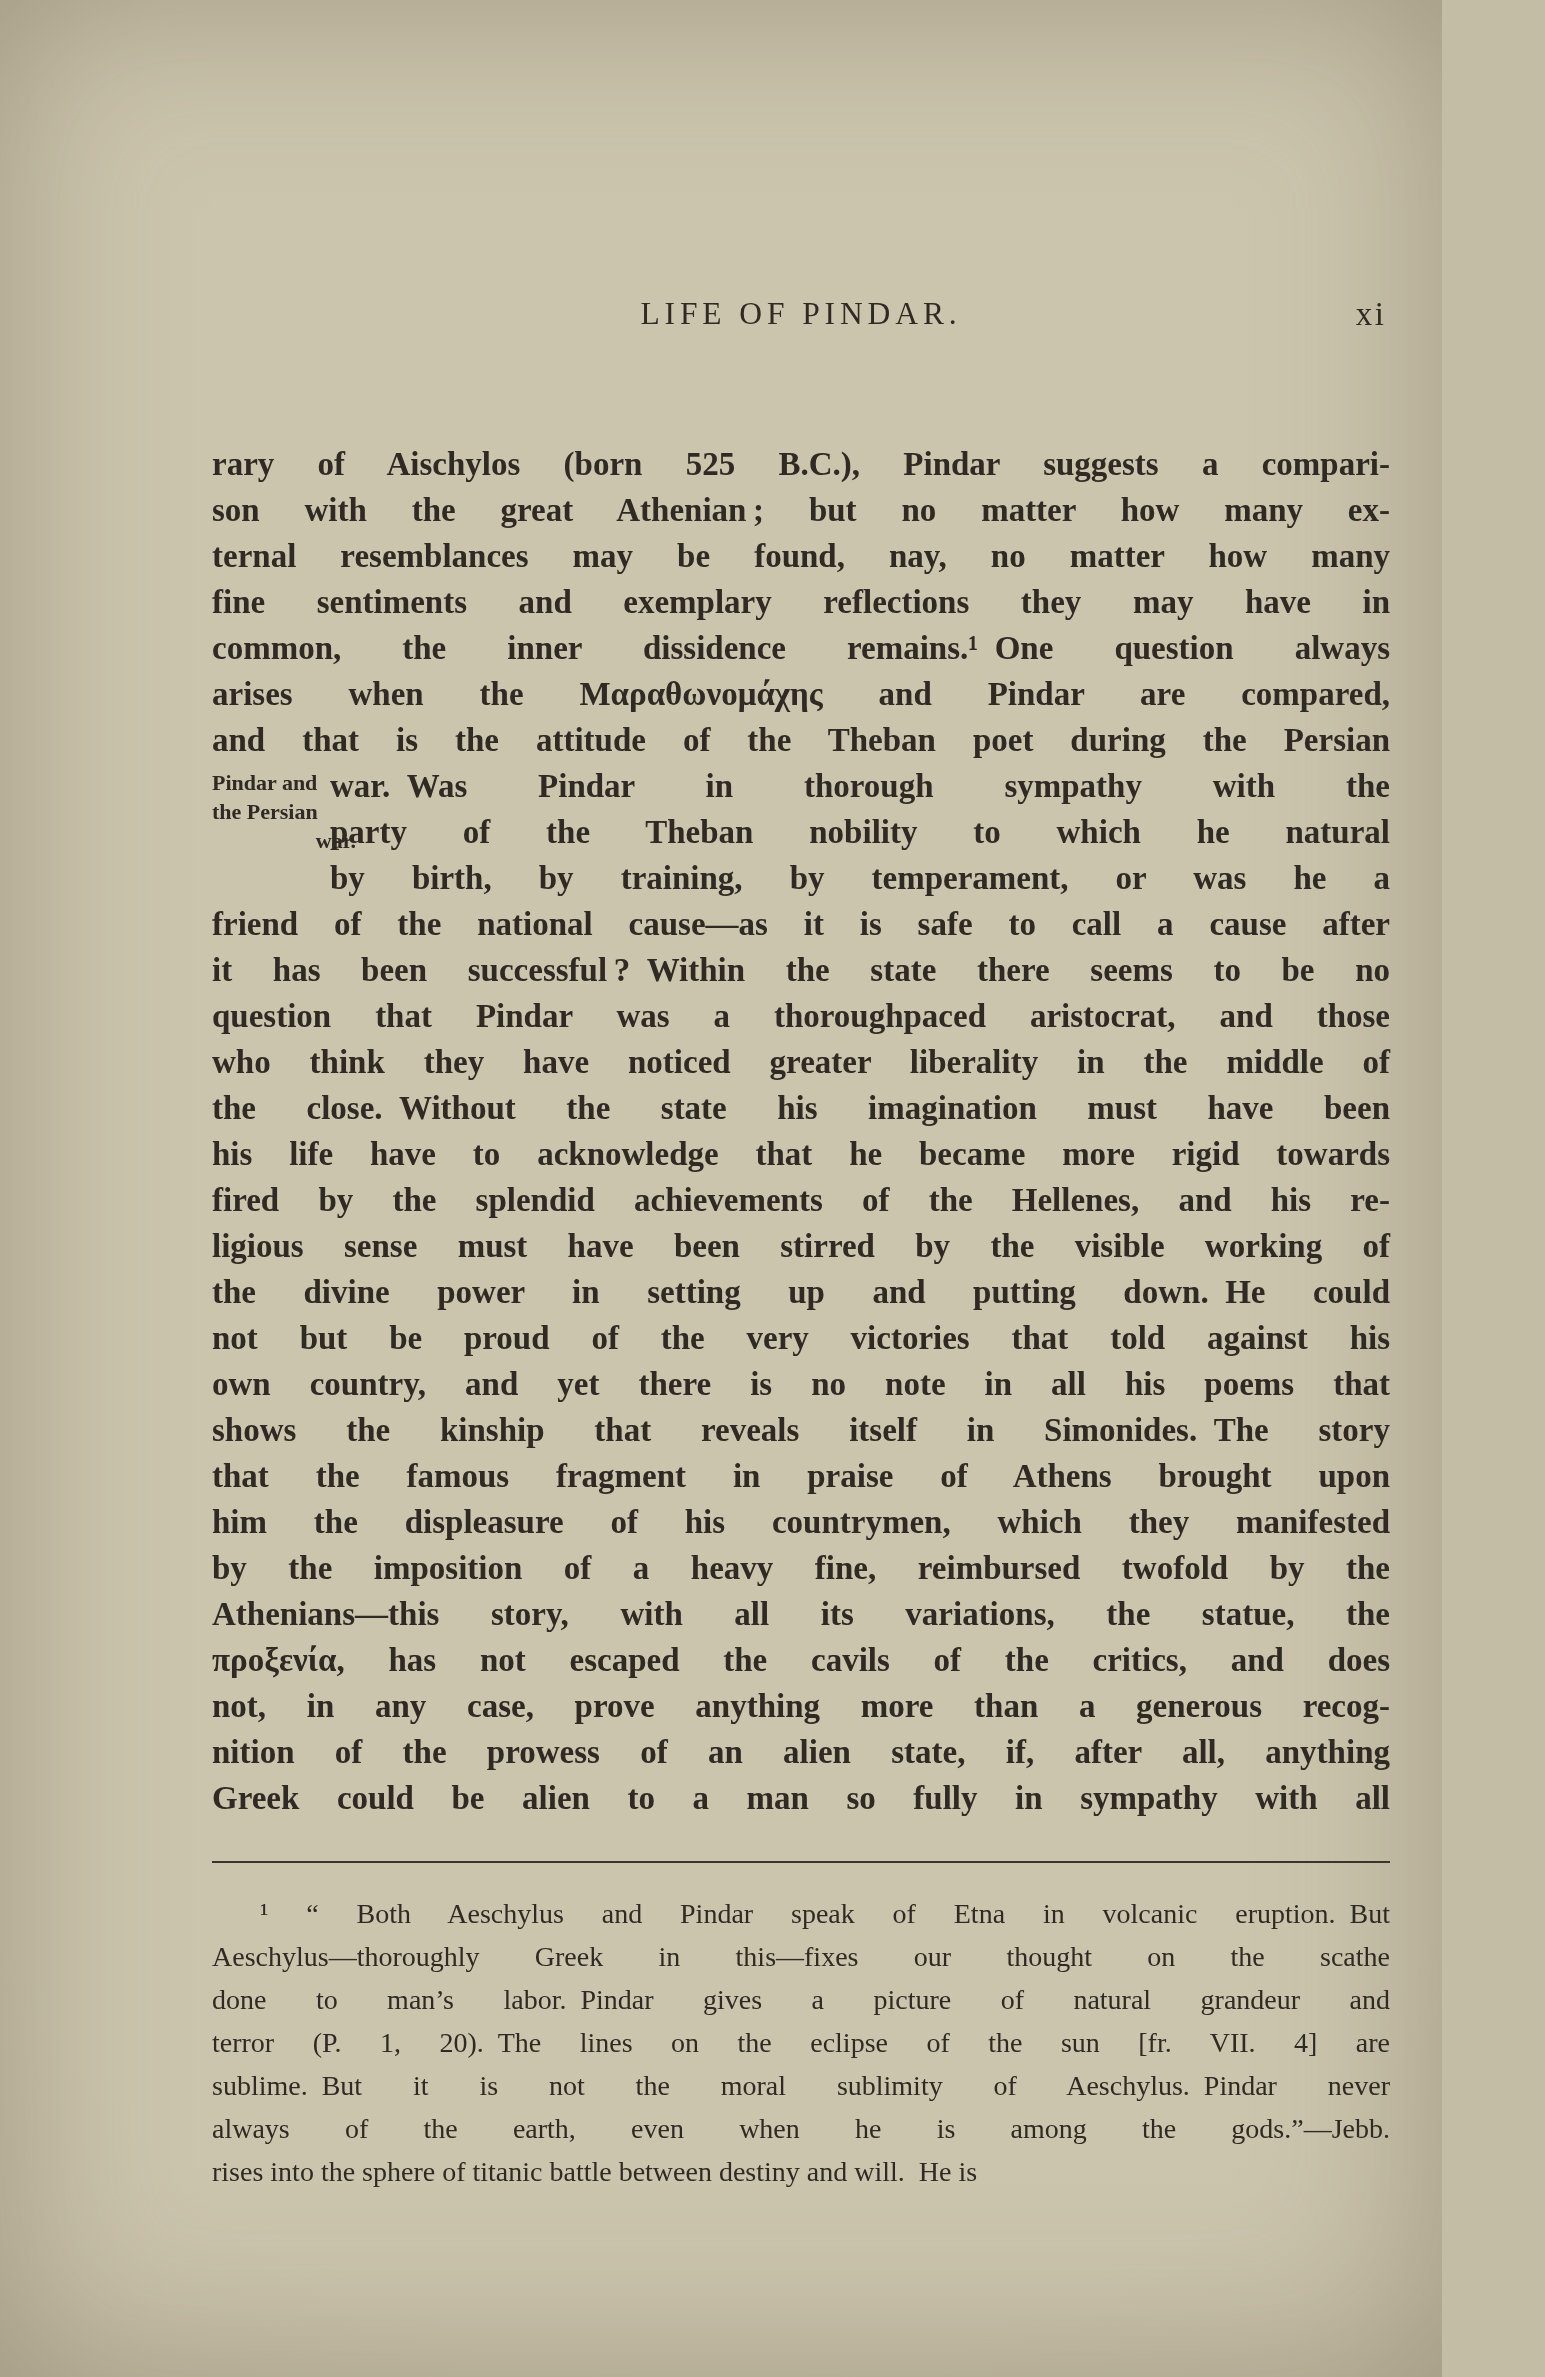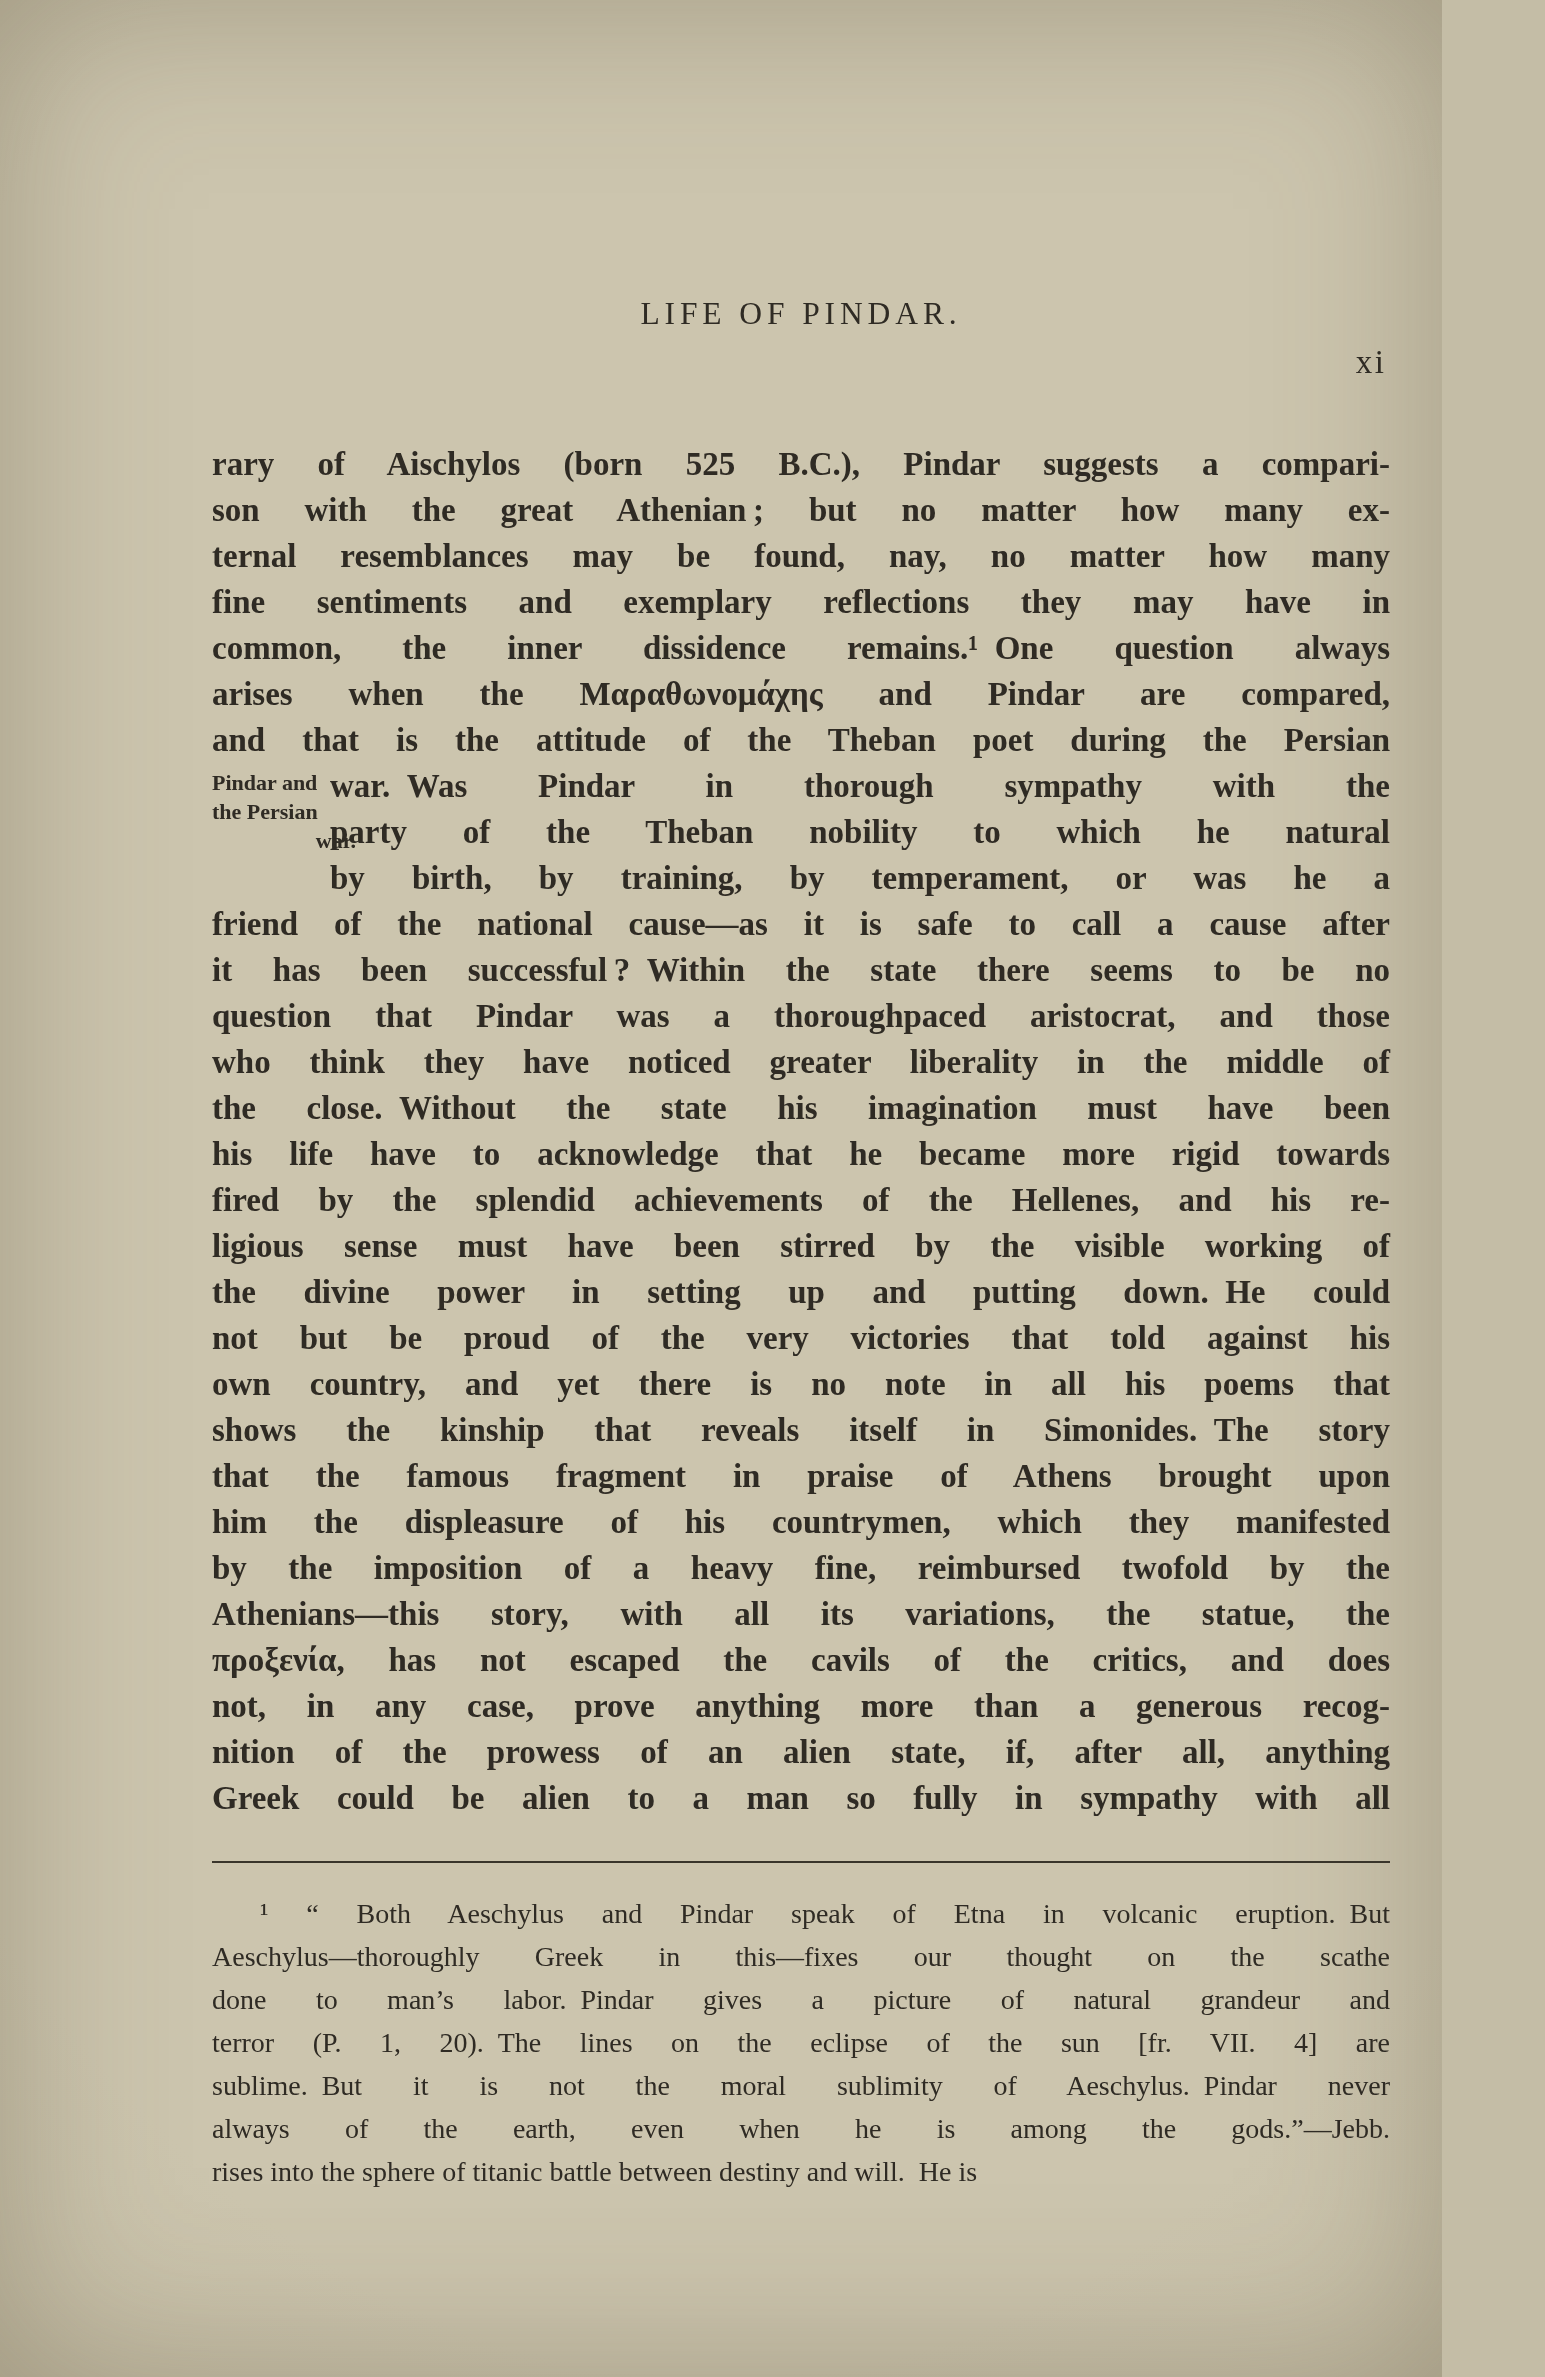--- a/index.html
+++ b/index.html
@@ -17,21 +17,21 @@
     box-shadow: inset 0 0 174px rgba(92, 82, 58, 0.38);
     overflow: hidden;
   }
   .header { position: absolute; left: 212px; top: 296px; width: 1178px; height: 43px; }
   .title {
     position: absolute; left: 0; top: 0; width: 100%;
     text-align: center; font-size: 31.5px; letter-spacing: 4.9px;
   }
   .pagenum {
     position: absolute; right: 3.3px; top: 0;
-    font-size: 33px; letter-spacing: 2.7px; margin-top: 48px;
+    font-size: 33px; letter-spacing: 2.7px;
   }
   .body {
     position: absolute; left: 212px; top: 441px; width: 1178px;
     font-size: 33px; line-height: 46px;
   }
   .line { text-align: justify; text-align-last: justify; font-weight: bold; }
   .beside { margin-left: 118px; }
   .margin-note {
     position: absolute; left: 0; top: 327px; width: 182px;
     font-size: 22px; font-weight: bold; line-height: 29px;

